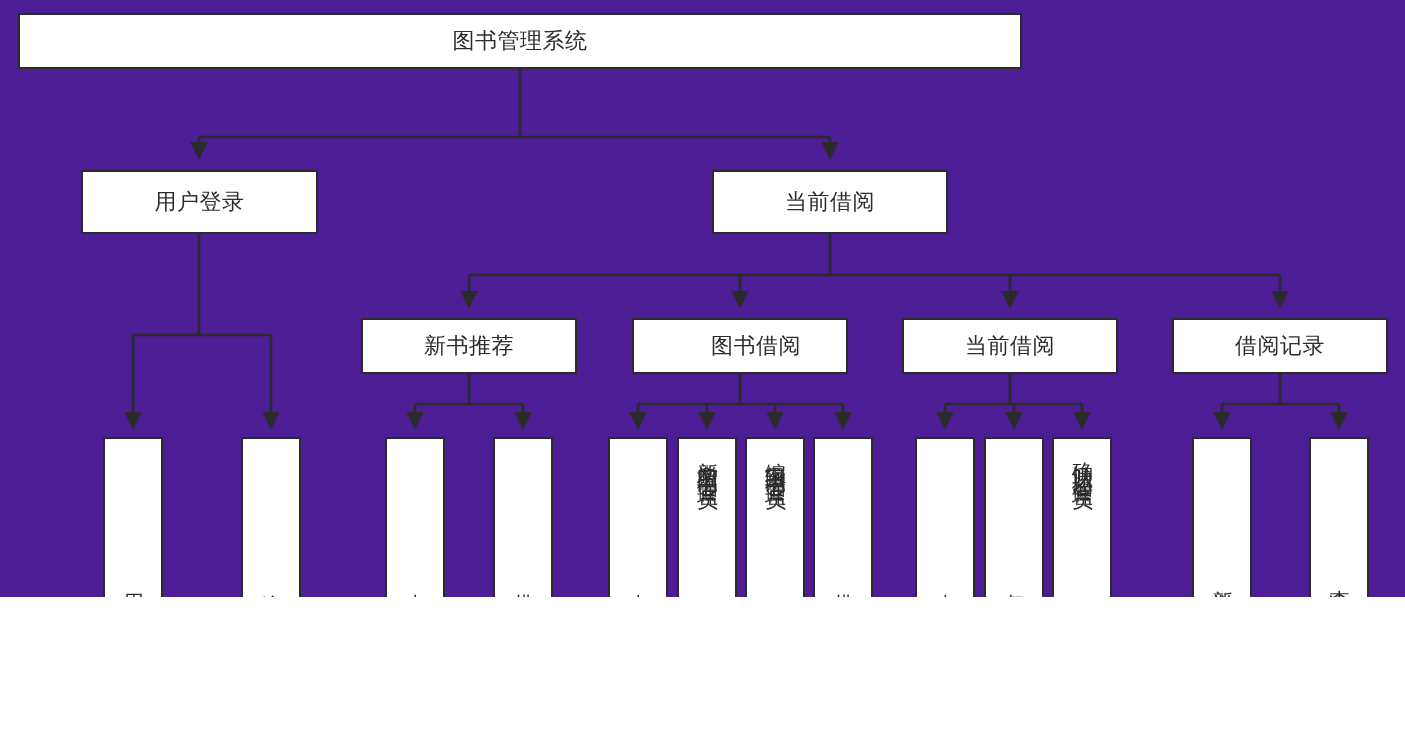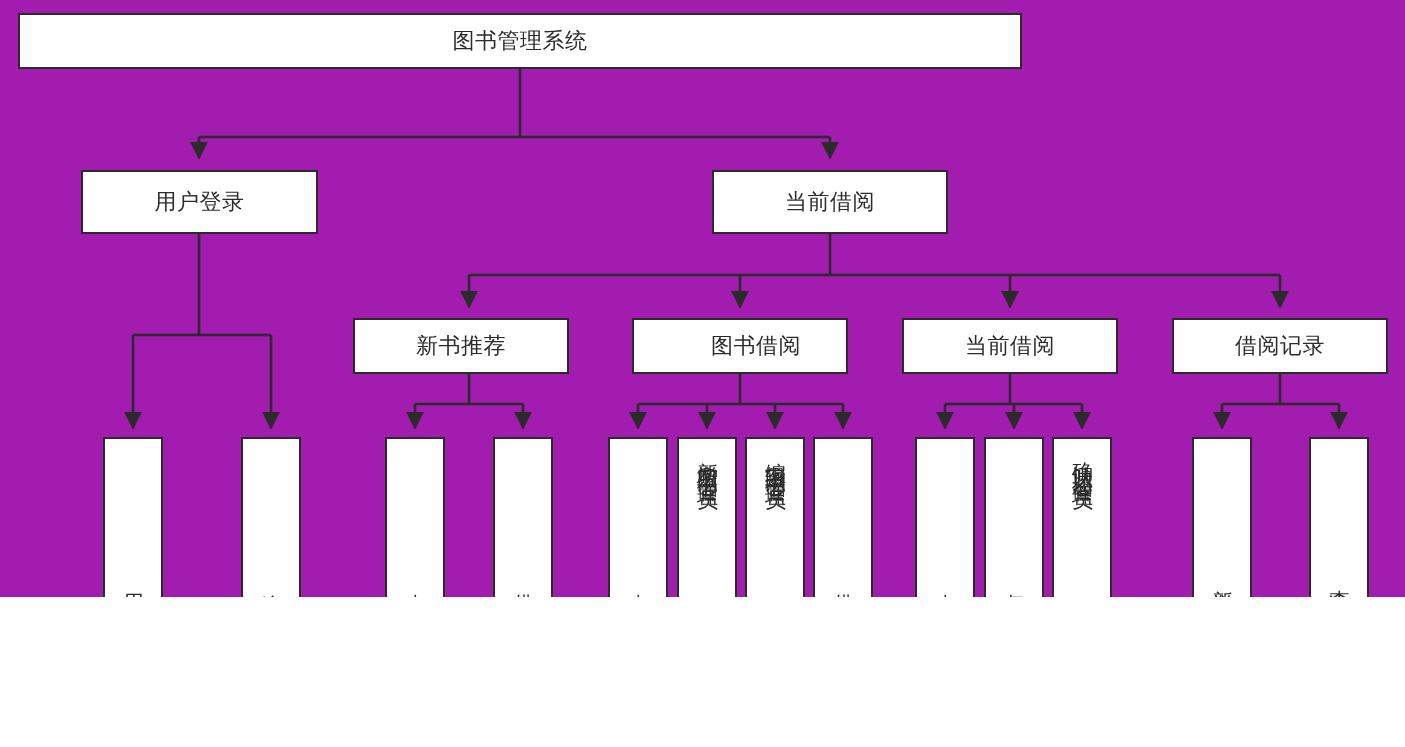--- a/index.html
+++ b/index.html
@@ -7,21 +7,21 @@
     padding: 0;
     background: #ffffff;
   }
   body {
     font-family: "DejaVu Sans", "Liberation Sans", sans-serif;
   }
   #canvas {
     position: relative;
     width: 1405px;
     height: 597px;
-    background: #a21caf;
+    background: #4c1d95;
     overflow: hidden;
   }
   .node {
     position: absolute;
     box-sizing: border-box;
     background: #ffffff;
     border: 2px solid #2b2b2b;
     display: flex;
     align-items: center;
     justify-content: center;
@@ -127,21 +127,21 @@
     <span class="label">图书管理系统</span>
   </div>
 
   <div class="node" style="left:81px; top:170px; width:237px; height:64px;">
     <span class="label">用户登录</span>
   </div>
   <div class="node" style="left:712px; top:170px; width:236px; height:64px;">
     <span class="label">当前借阅</span>
   </div>
 
-  <div class="node" style="left:353px; top:318px; width:216px; height:56px;">
+  <div class="node" style="left:361px; top:318px; width:216px; height:56px;">
     <span class="label">新书推荐</span>
   </div>
   <div class="node" style="left:632px; top:318px; width:216px; height:56px;padding-left:32px;">
     <span class="label">图书借阅</span>
   </div>
   <div class="node" style="left:902px; top:318px; width:216px; height:56px;">
     <span class="label">当前借阅</span>
   </div>
   <div class="node" style="left:1172px; top:318px; width:216px; height:56px;">
     <span class="label">借阅记录</span>

